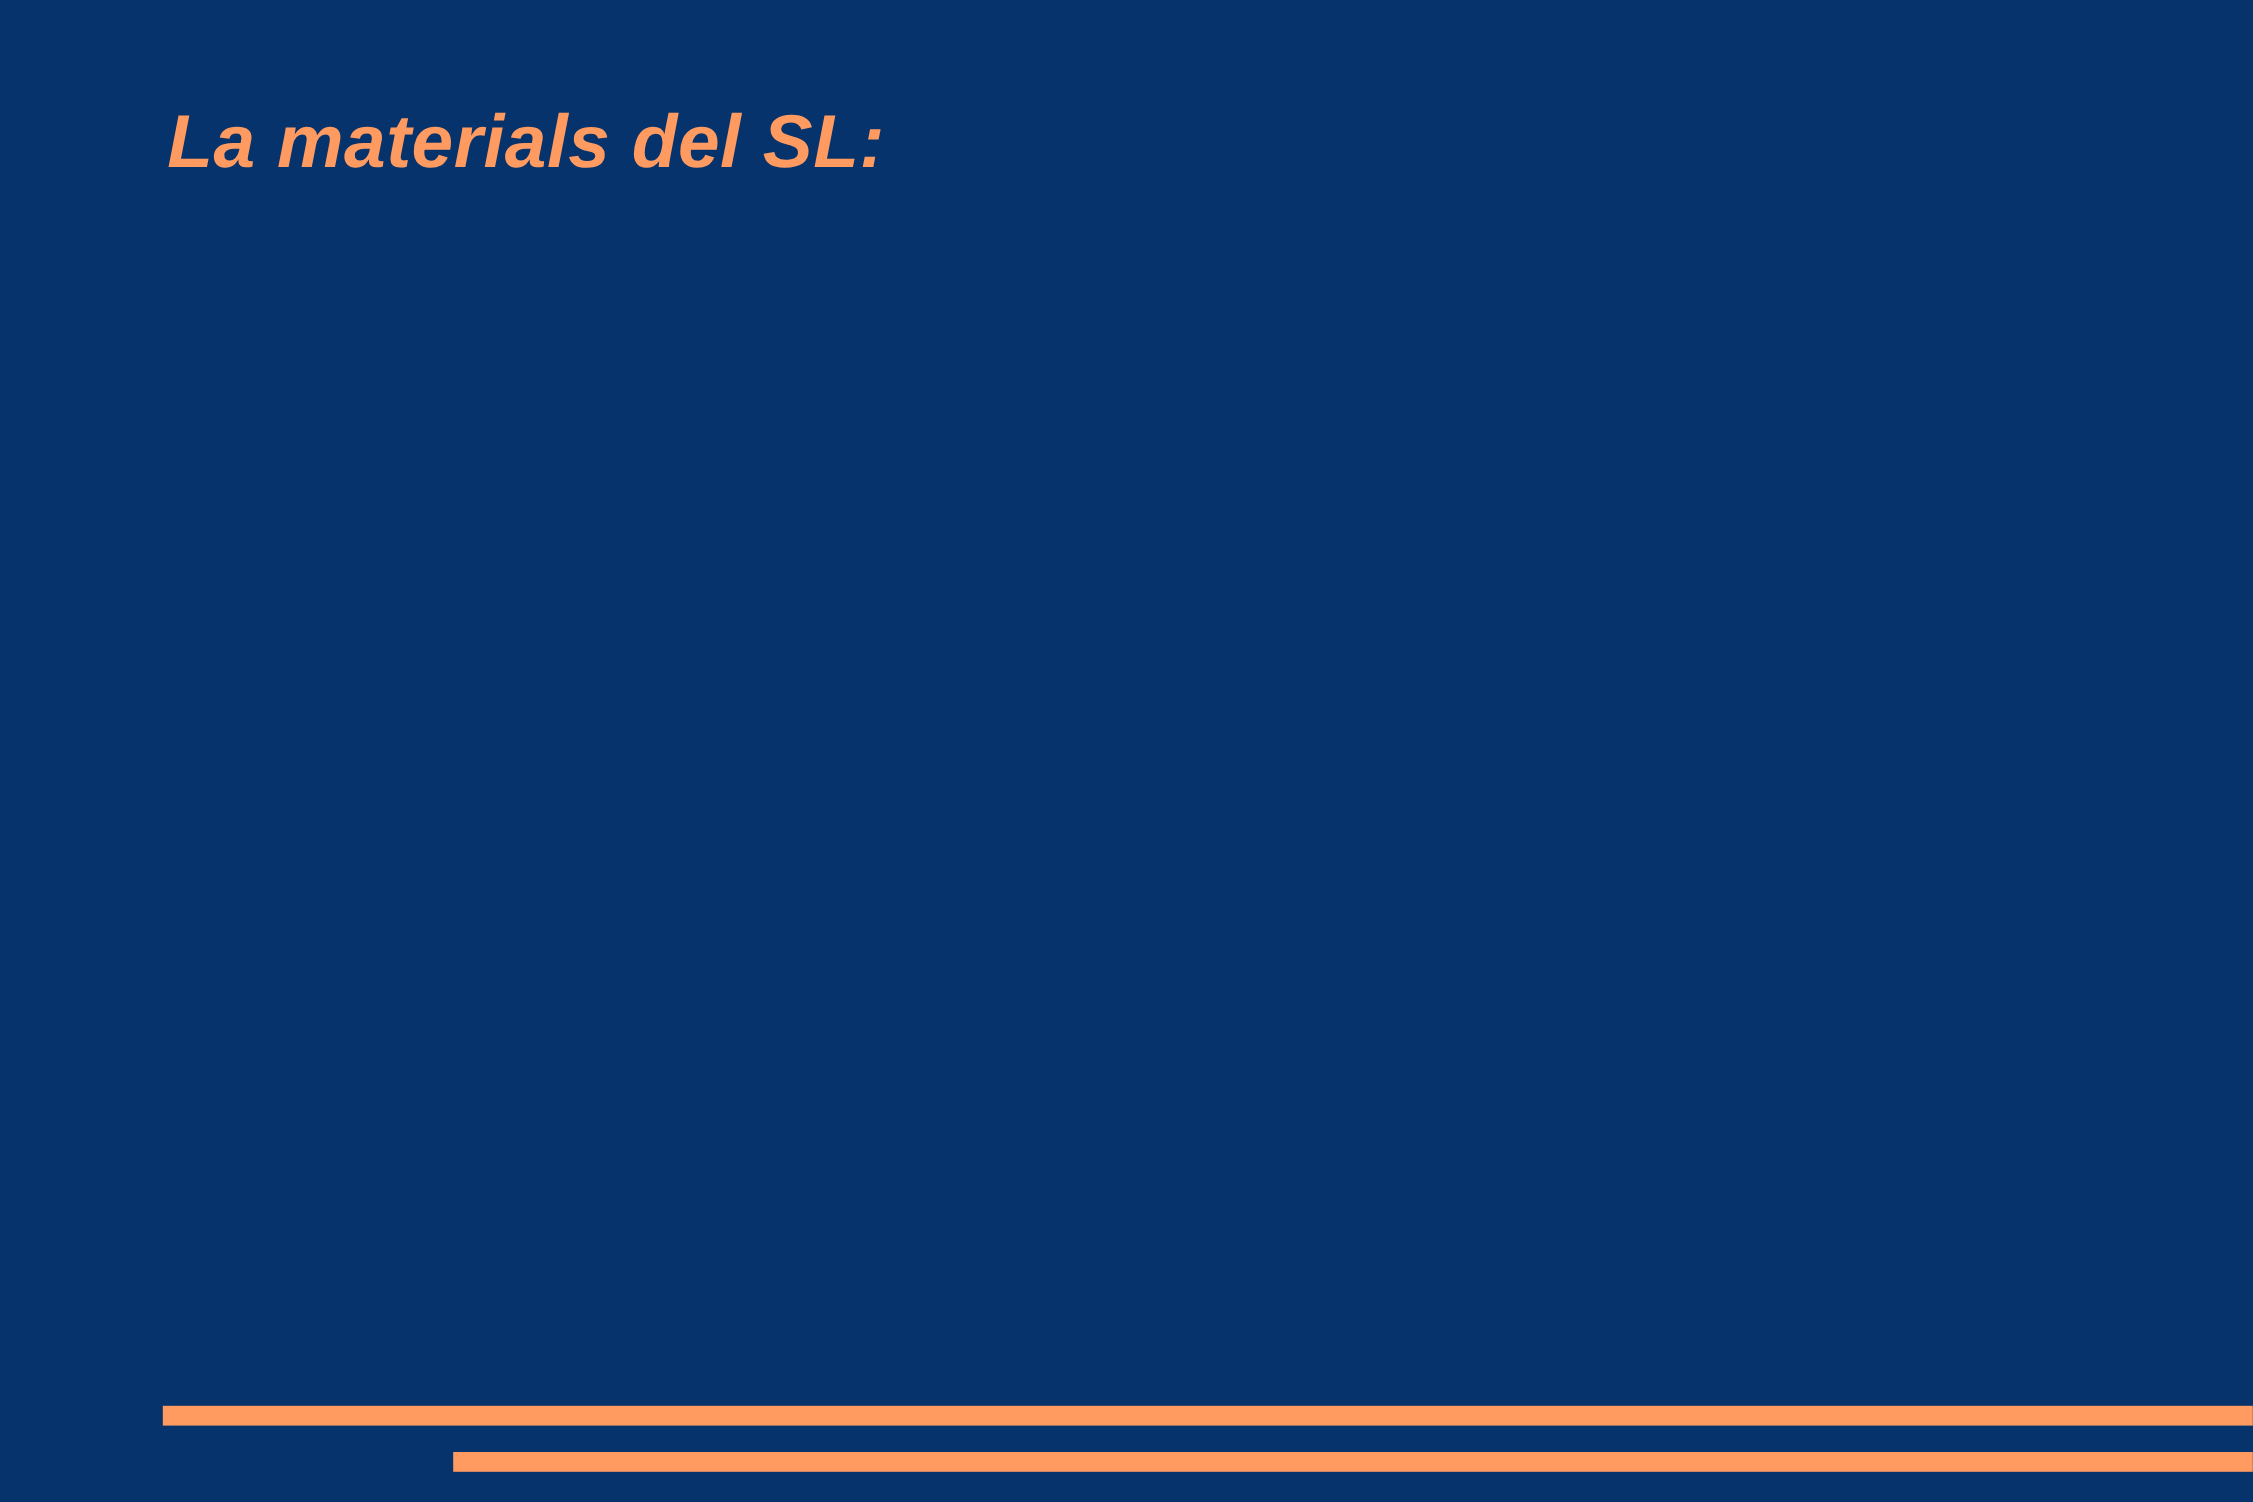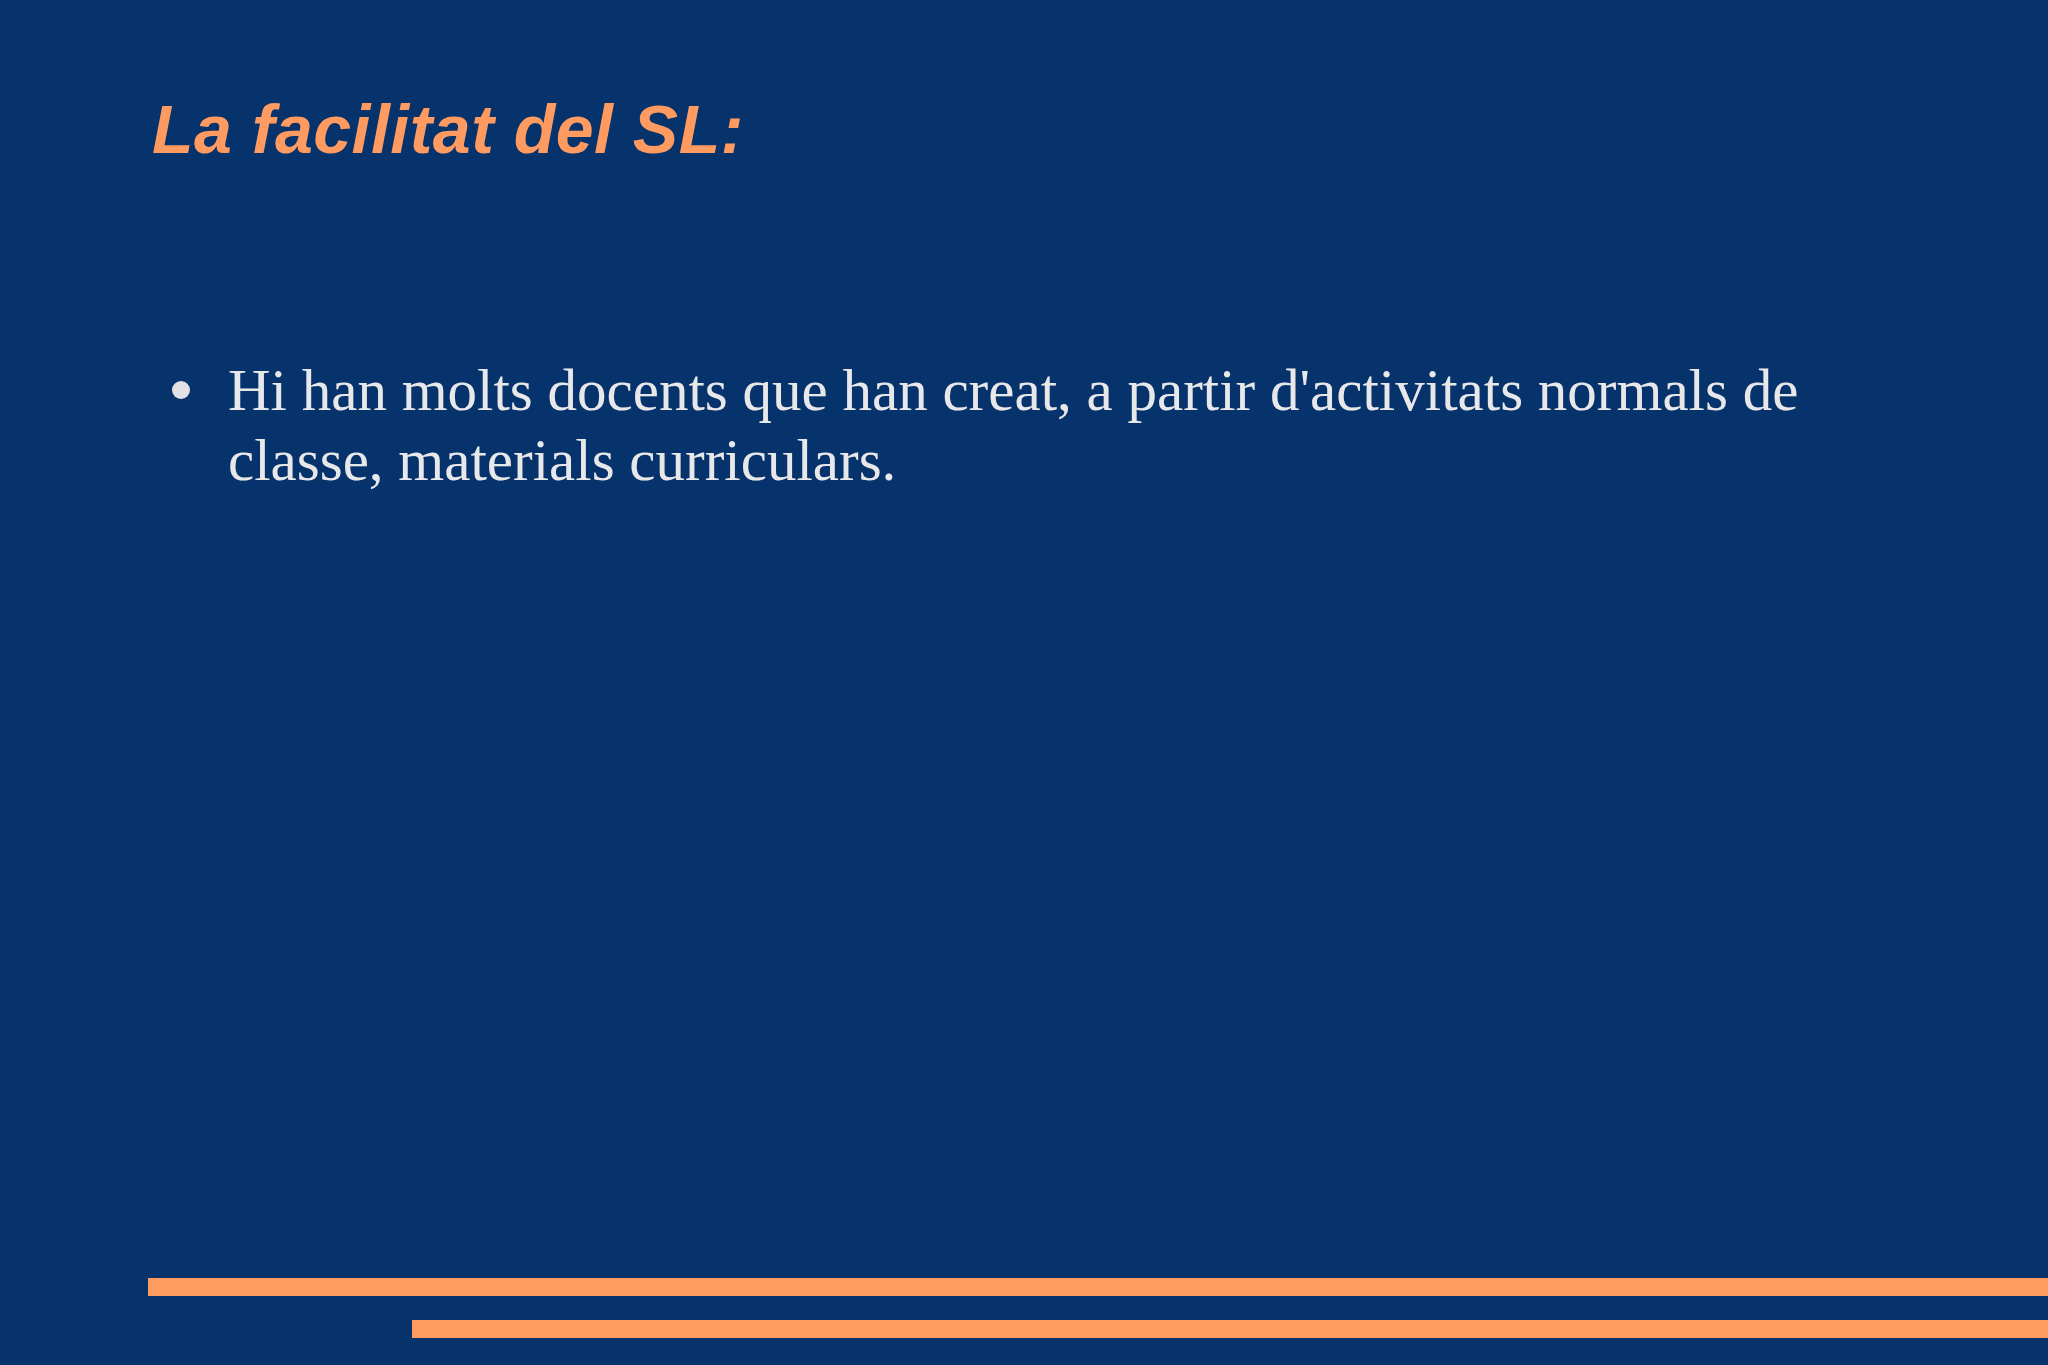--- a/index.html
+++ b/index.html
@@ -85,28 +85,24 @@
     left: 412px;
     right: 0;
     top: 1320px;
   }
 </style>
 </head>
 <body>
 
 <div class="slide">
 
-  <div class="slide-title">La facilitat del SL:</div>
+  <div class="slide-title">La materials del SL:</div>
 
   <ul class="body-list">
 
-    <li class="bullet-item">
-      <span class="bullet-marker"></span>
-      <span class="bullet-text">Hi han molts docents que han creat, a partir d'activitats normals de classe, materials curriculars.</span>
-    </li>
 
 
   </ul>
 
   <div class="bar bar-upper"></div>
   <div class="bar bar-lower"></div>
 
 </div>
 
 </body></html>

